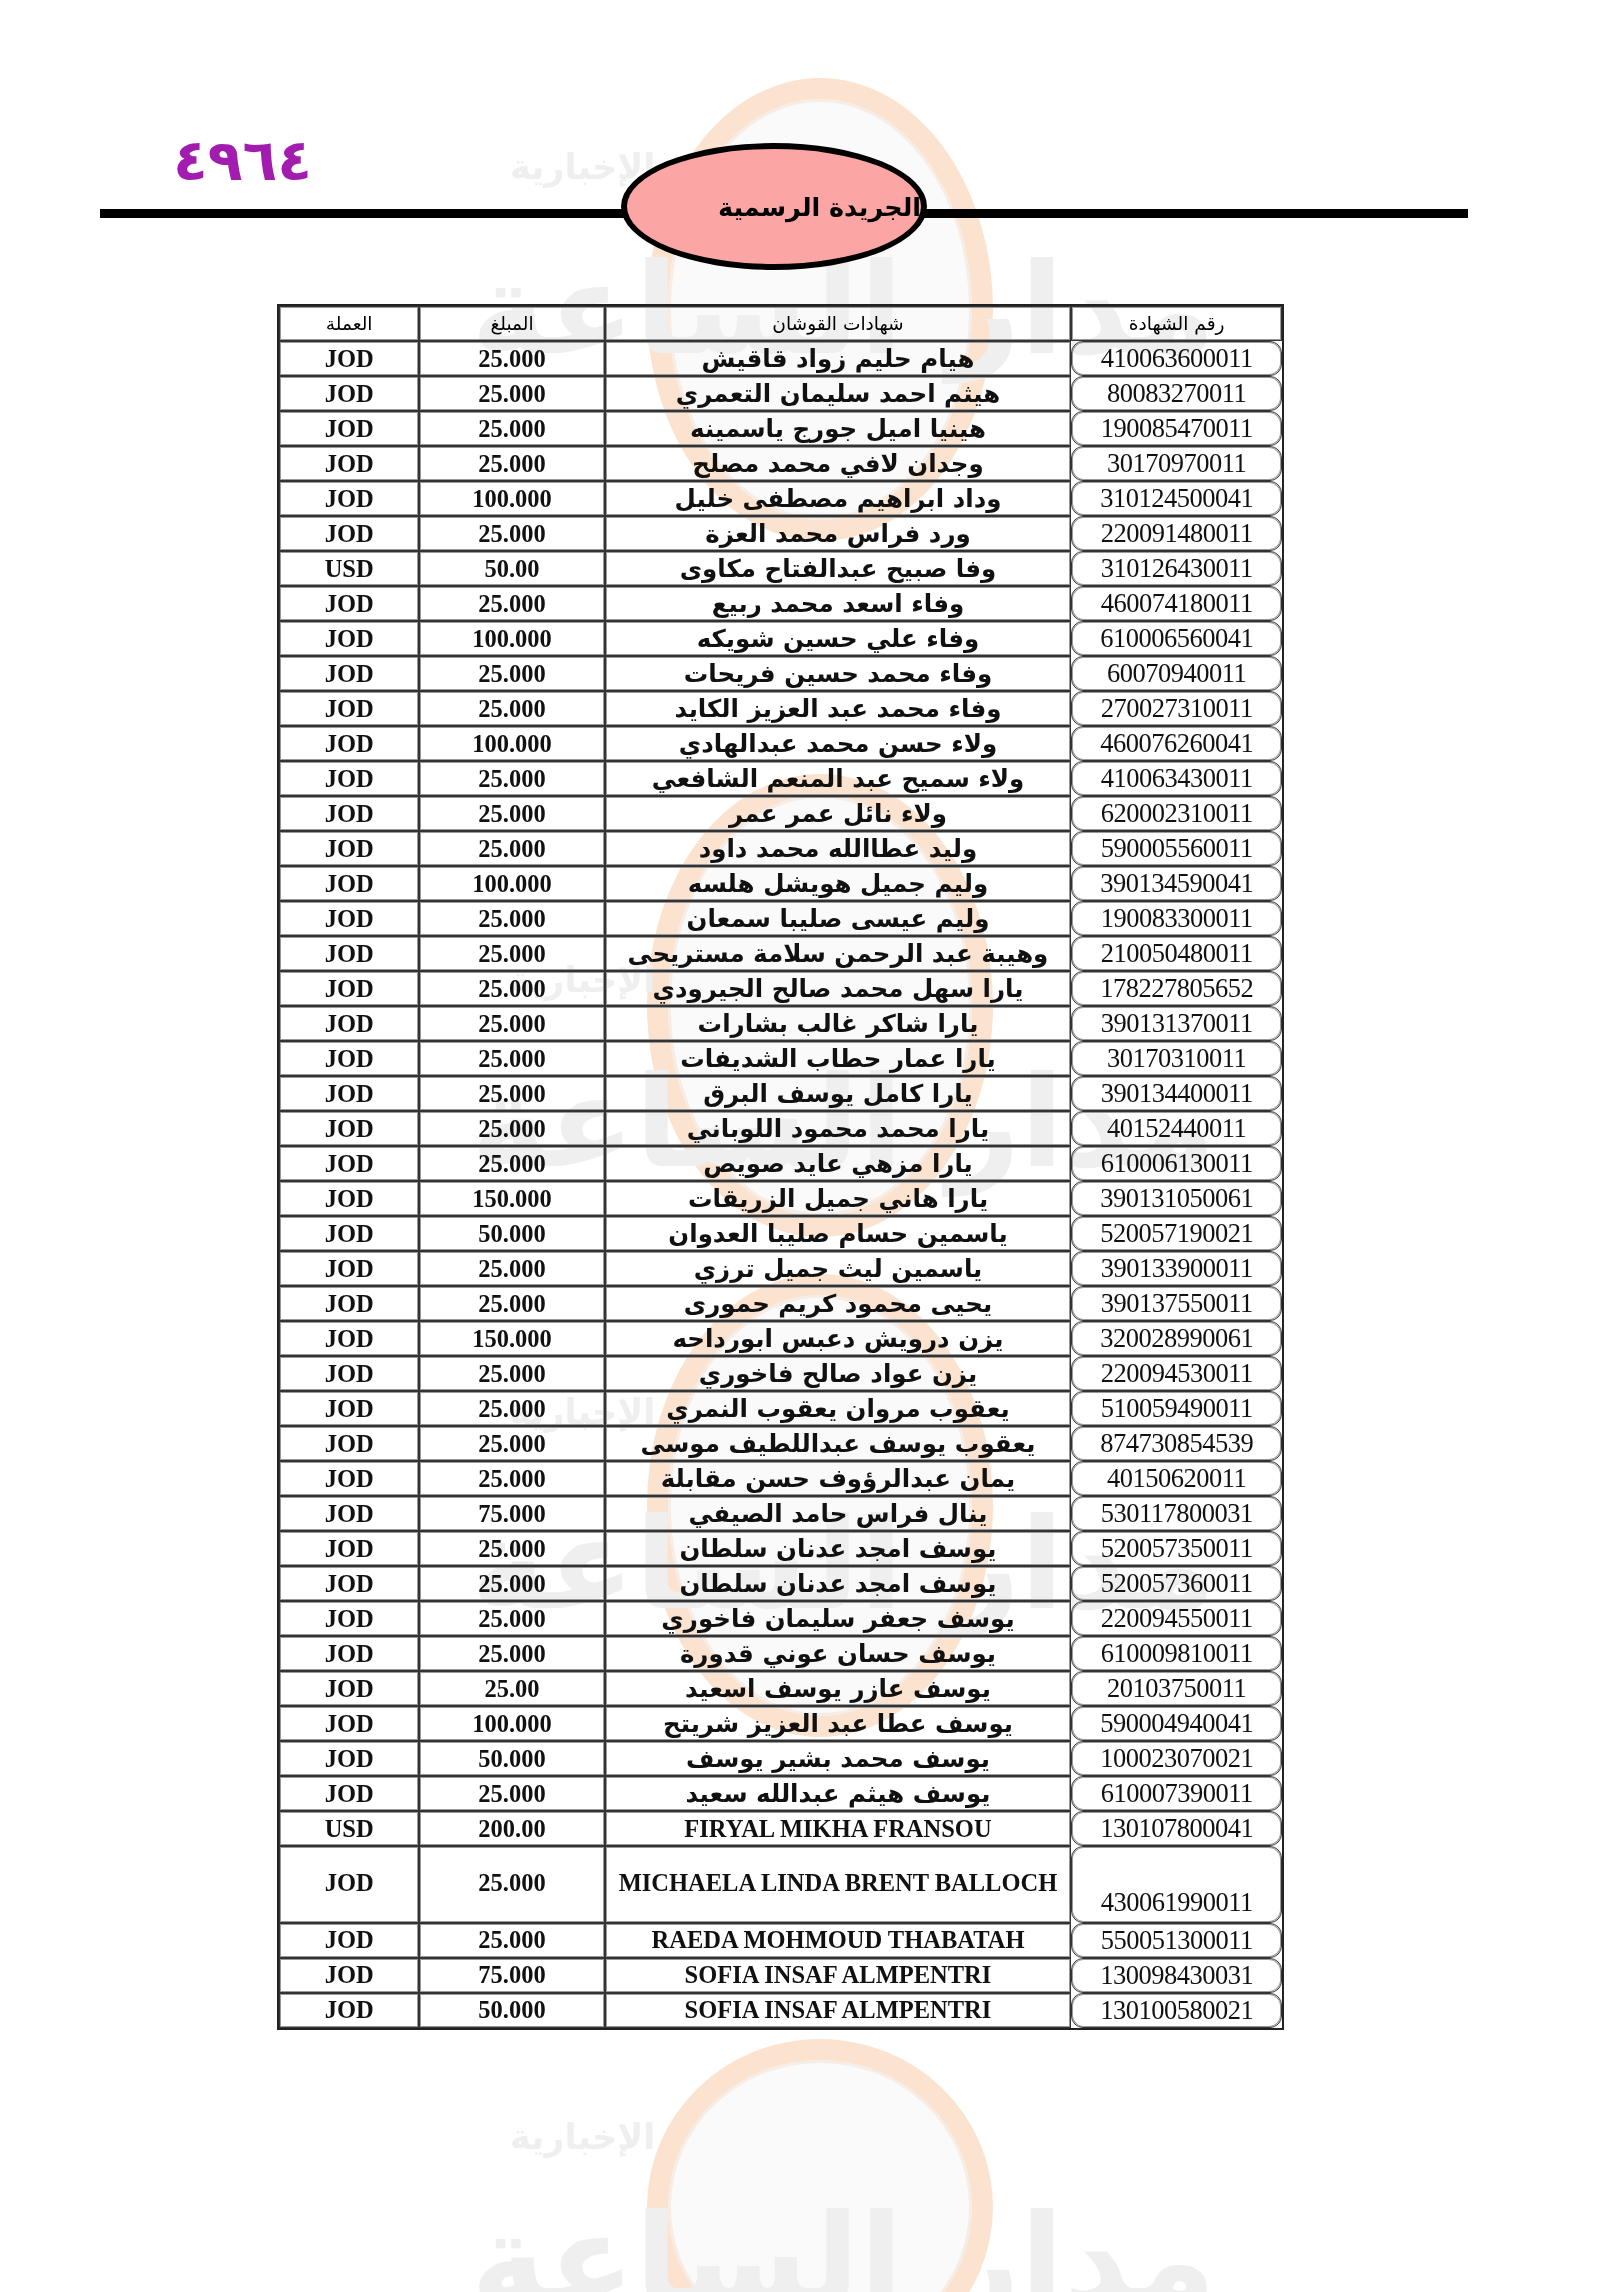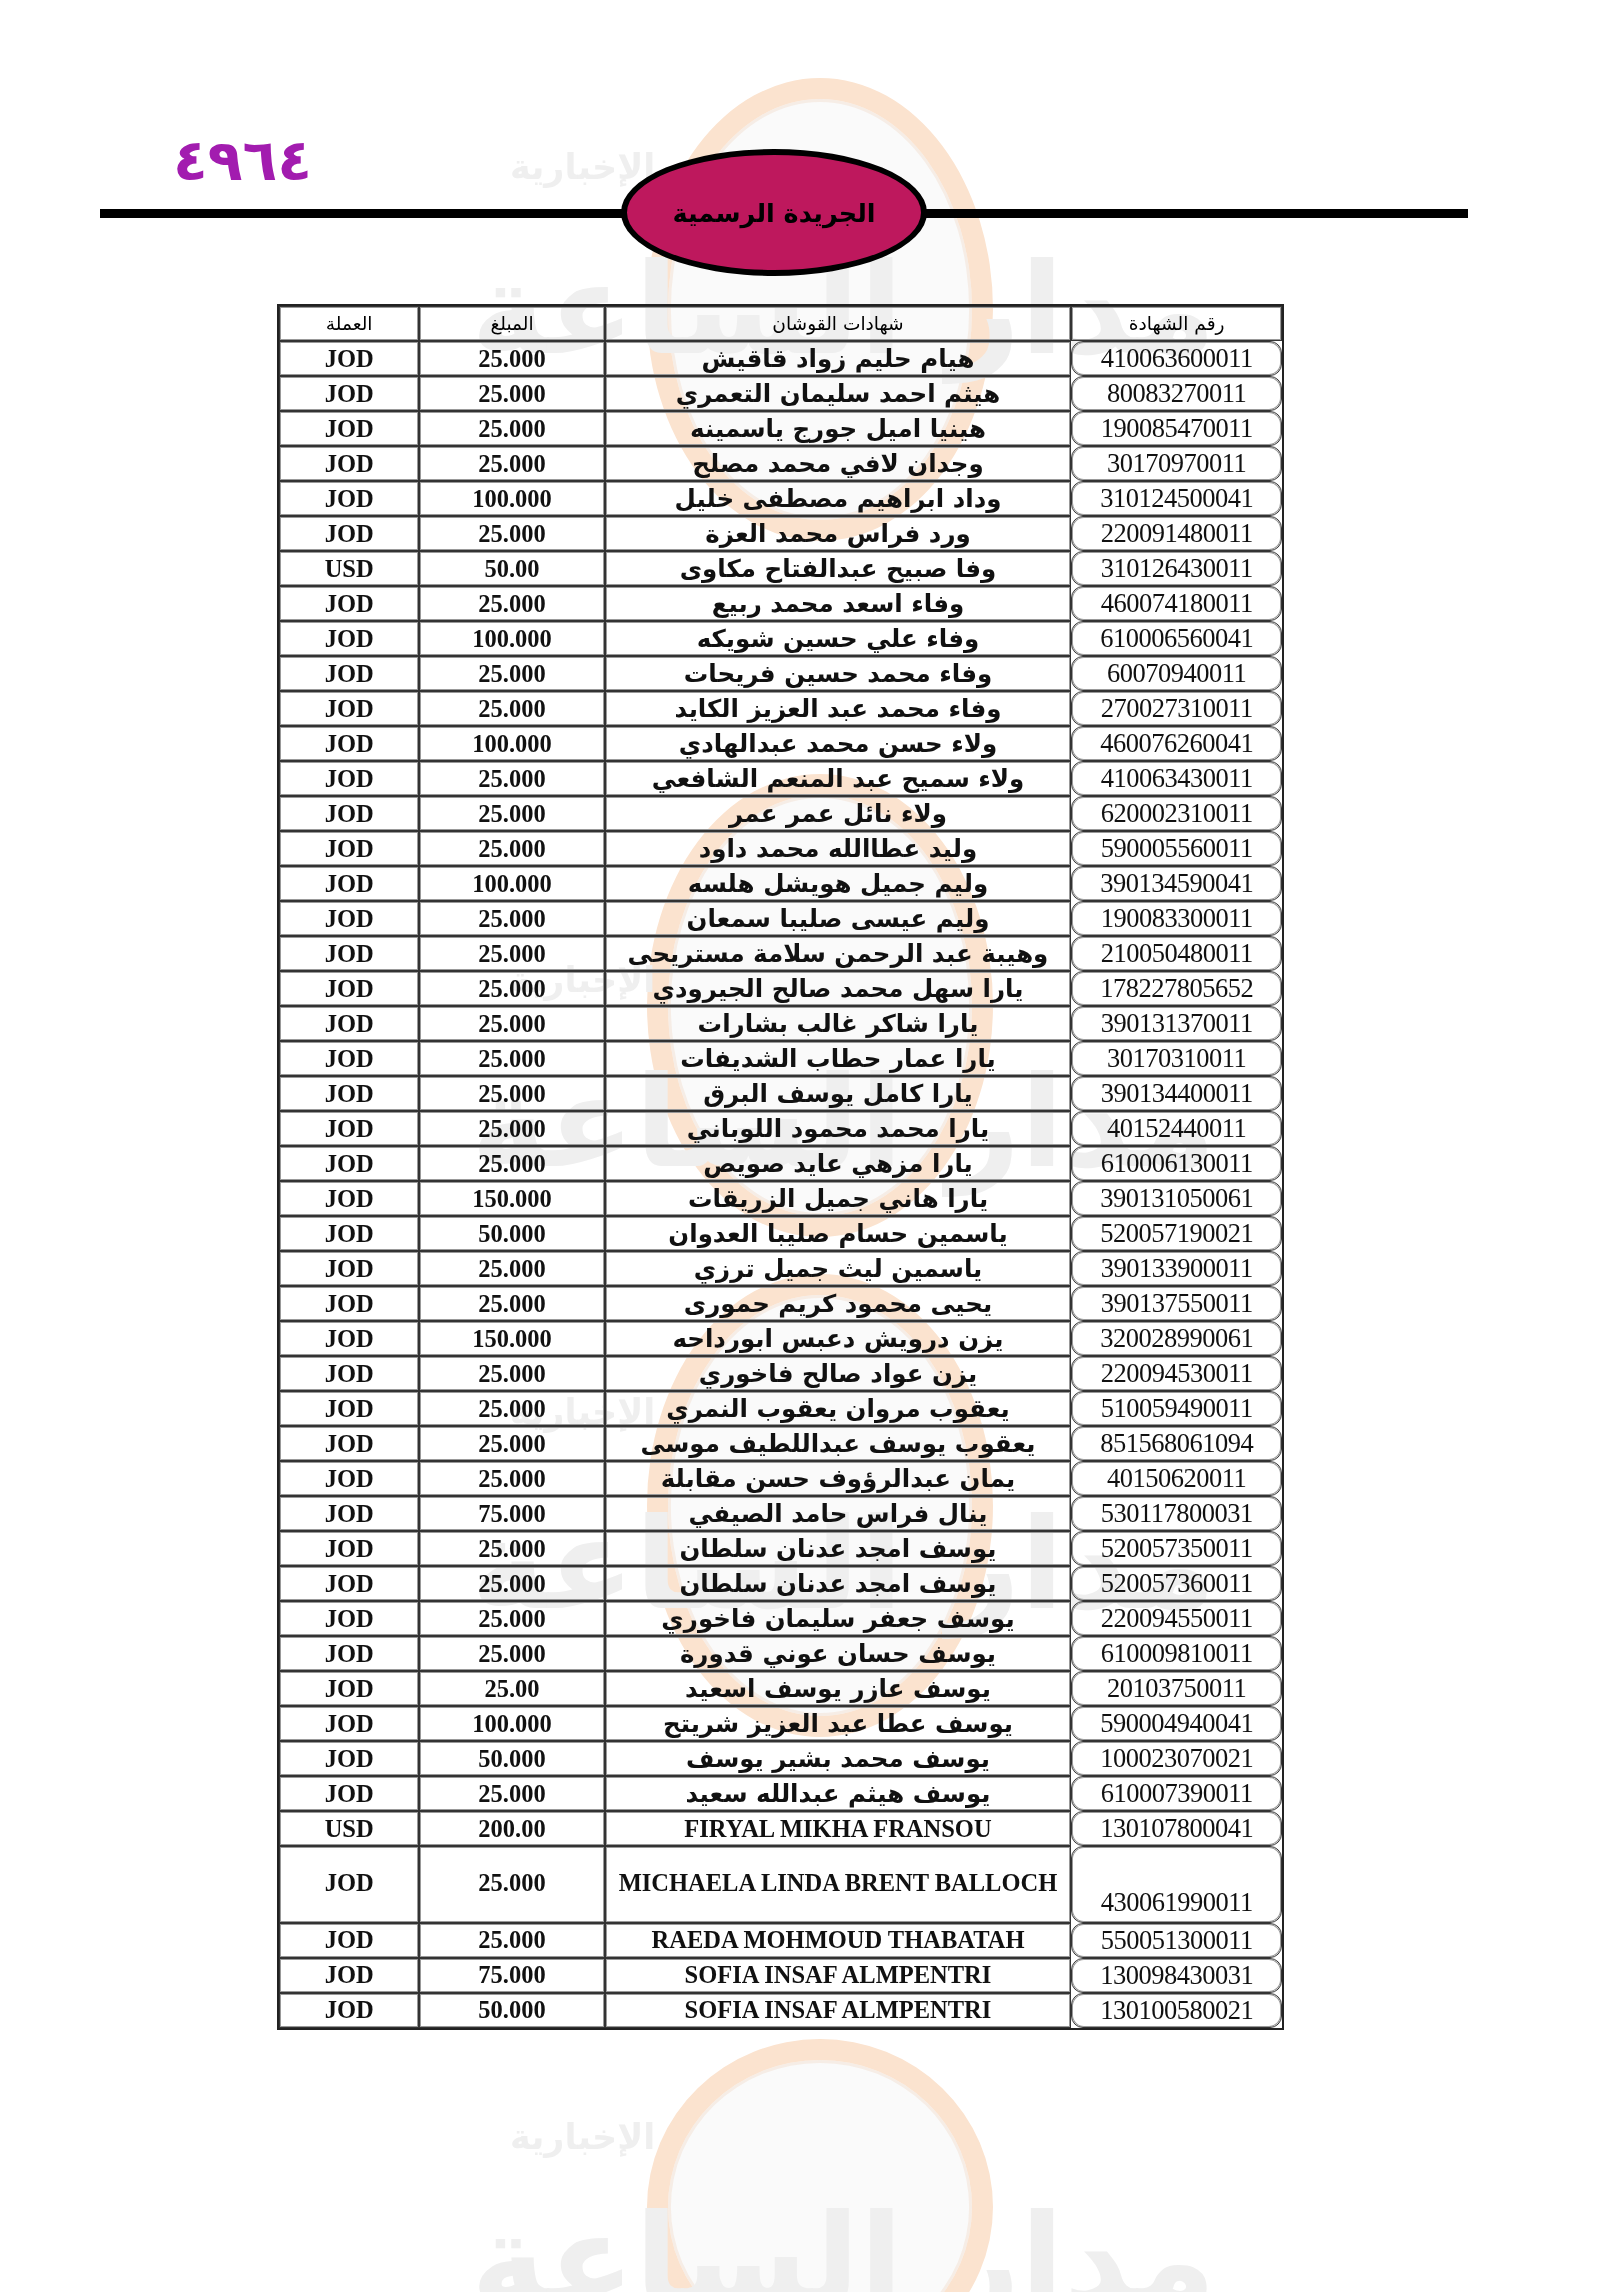--- a/index.html
+++ b/index.html
@@ -2,21 +2,21 @@
 <html><head>
 <meta charset="utf-8">
 <style>
   html, body { margin:0; padding:0; background:#ffffff; }
   body { width:1621px; height:2293px; position:relative; overflow:hidden; font-family:"Liberation Serif", serif; }
   .wm { position:absolute; pointer-events:none; }
   .wm-clock { position:absolute; border-radius:50%; border:21.6px solid #fbe3cf; background:#fafafa; box-shadow:0 0 0 2.9px #f6ede6 inset; }
   .wm-text { position:absolute; color:#efefef; font-family:"DejaVu Sans", sans-serif; font-weight:bold; white-space:nowrap; direction:rtl; }
   .page-num { position:absolute; left:173px; top:127px; font-family:"DejaVu Sans", sans-serif; font-size:57px; font-weight:bold; color:#a21caf; letter-spacing:3.9px; direction:rtl; }
   .rule { position:absolute; top:209px; height:8.8px; background:#000; }
-  .oval { position:absolute; left:621px; top:149px; width:306px; height:127px; border:6.9px solid #000; border-radius:50%; background:#be185d; box-sizing:border-box; display:flex; align-items:center; justify-content:center; }
+  .oval { position:absolute; left:621px; top:143px; width:306px; height:127px; border:6.9px solid #000; border-radius:50%; background:#fca5a5; box-sizing:border-box; display:flex; align-items:center; justify-content:flex-end; }
   .oval span { font-family:"DejaVu Sans", sans-serif; font-weight:bold; font-size:25.5px; direction:rtl; color:#000; }
   table.gz { position:absolute; left:266px; top:304px; width:1007px; border-collapse:separate; border-spacing:0; border:2.9px double #222; direction:ltr;margin-left:11px; }
   table.gz td, table.gz th { border:1px solid #333; box-shadow: inset 0 0 0 1px #999; padding:0 3.9px; text-align:center; background:transparent; }
   table.gz th { height:33px; font-family:"DejaVu Sans", sans-serif; font-weight:normal; font-size:18.6px; direction:rtl; }
   table.gz td { height:33px; font-size:24.5px; font-weight:bold; color:#111; }
   td.ar { font-family:"DejaVu Sans", sans-serif; font-size:19.6px; direction:rtl; }
   td.en { font-family:"Liberation Serif", serif; font-size:24.5px; }
   td.num { font-family:"Liberation Serif", serif; font-weight:normal !important; font-size:26.5px !important; letter-spacing:-0.5px;border-radius:12px; }
   tr.tall td { height:71px; vertical-align:bottom; padding-bottom:3.9px; }
   tr.tall td.en { vertical-align:middle; line-height:33px; }
@@ -252,21 +252,21 @@
       <tr>
         <td class="en">JOD</td>
         <td class="en">25.000</td>
         <td class="ar">يعقوب مروان يعقوب النمري</td>
         <td class="num">510059490011</td>
       </tr>
       <tr>
         <td class="en">JOD</td>
         <td class="en">25.000</td>
         <td class="ar">يعقوب يوسف عبداللطيف موسى</td>
-        <td class="num">851568061094</td>
+        <td class="num">874730854539</td>
       </tr>
       <tr>
         <td class="en">JOD</td>
         <td class="en">25.000</td>
         <td class="ar">يمان عبدالرؤوف حسن مقابلة</td>
         <td class="num">40150620011</td>
       </tr>
       <tr>
         <td class="en">JOD</td>
         <td class="en">75.000</td>

